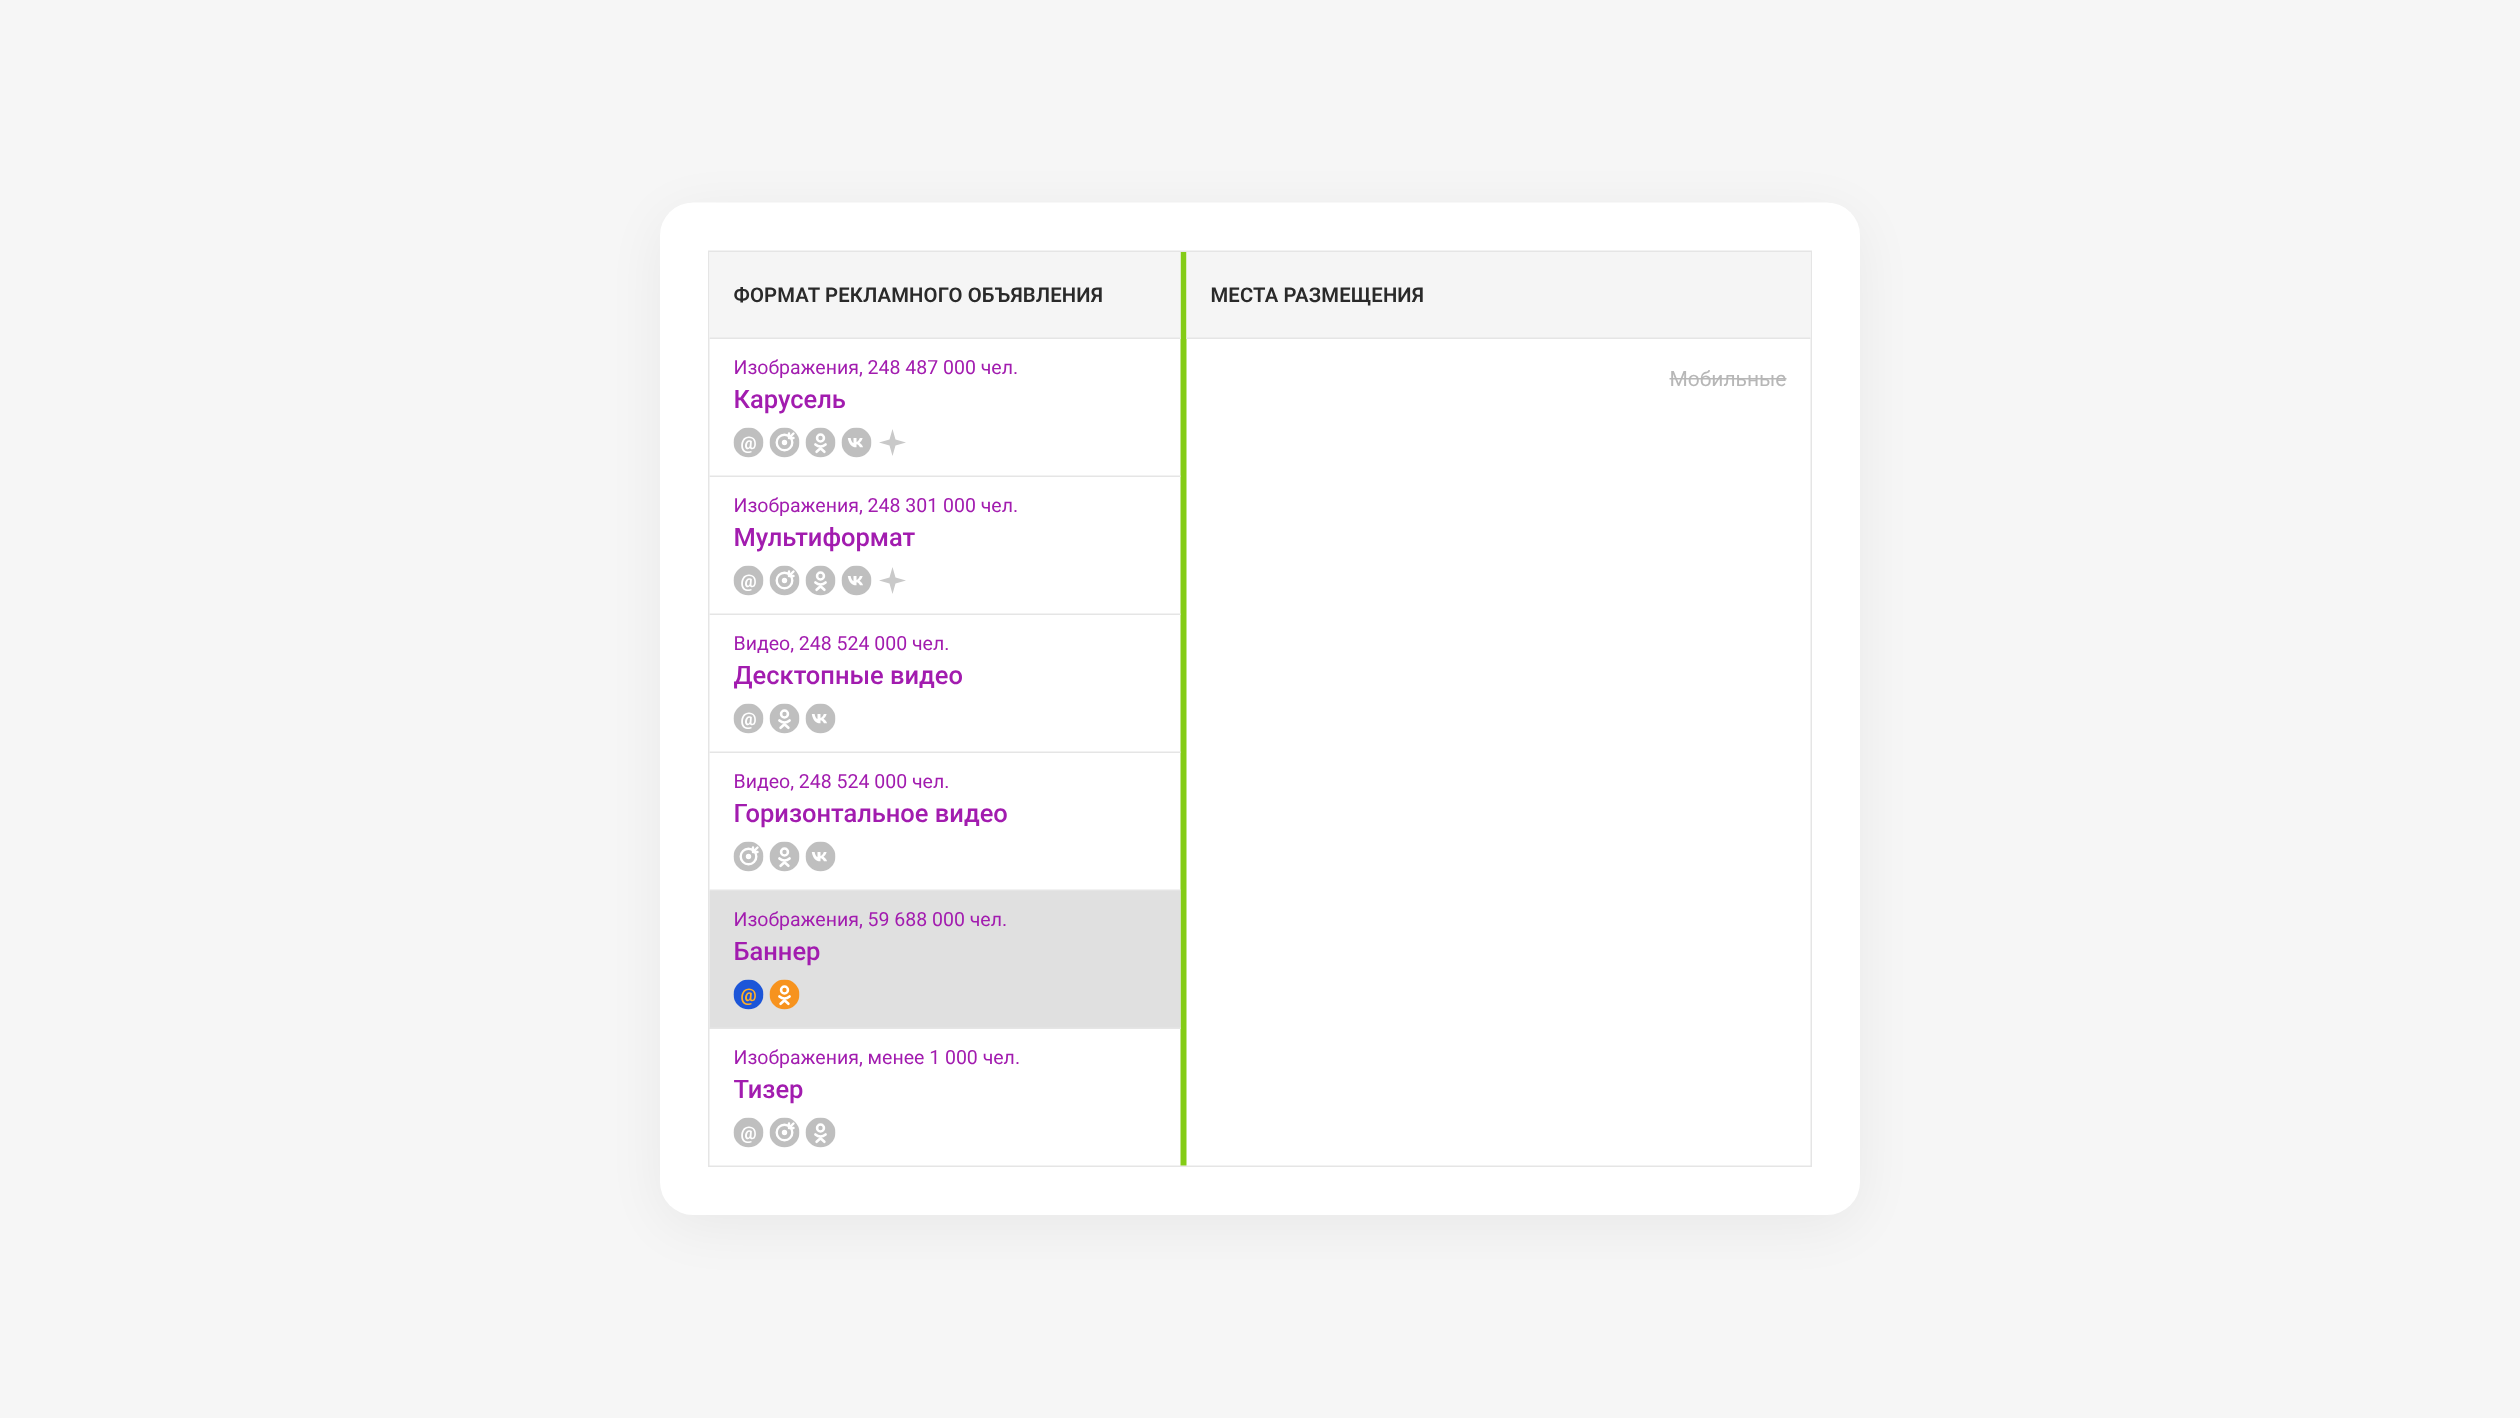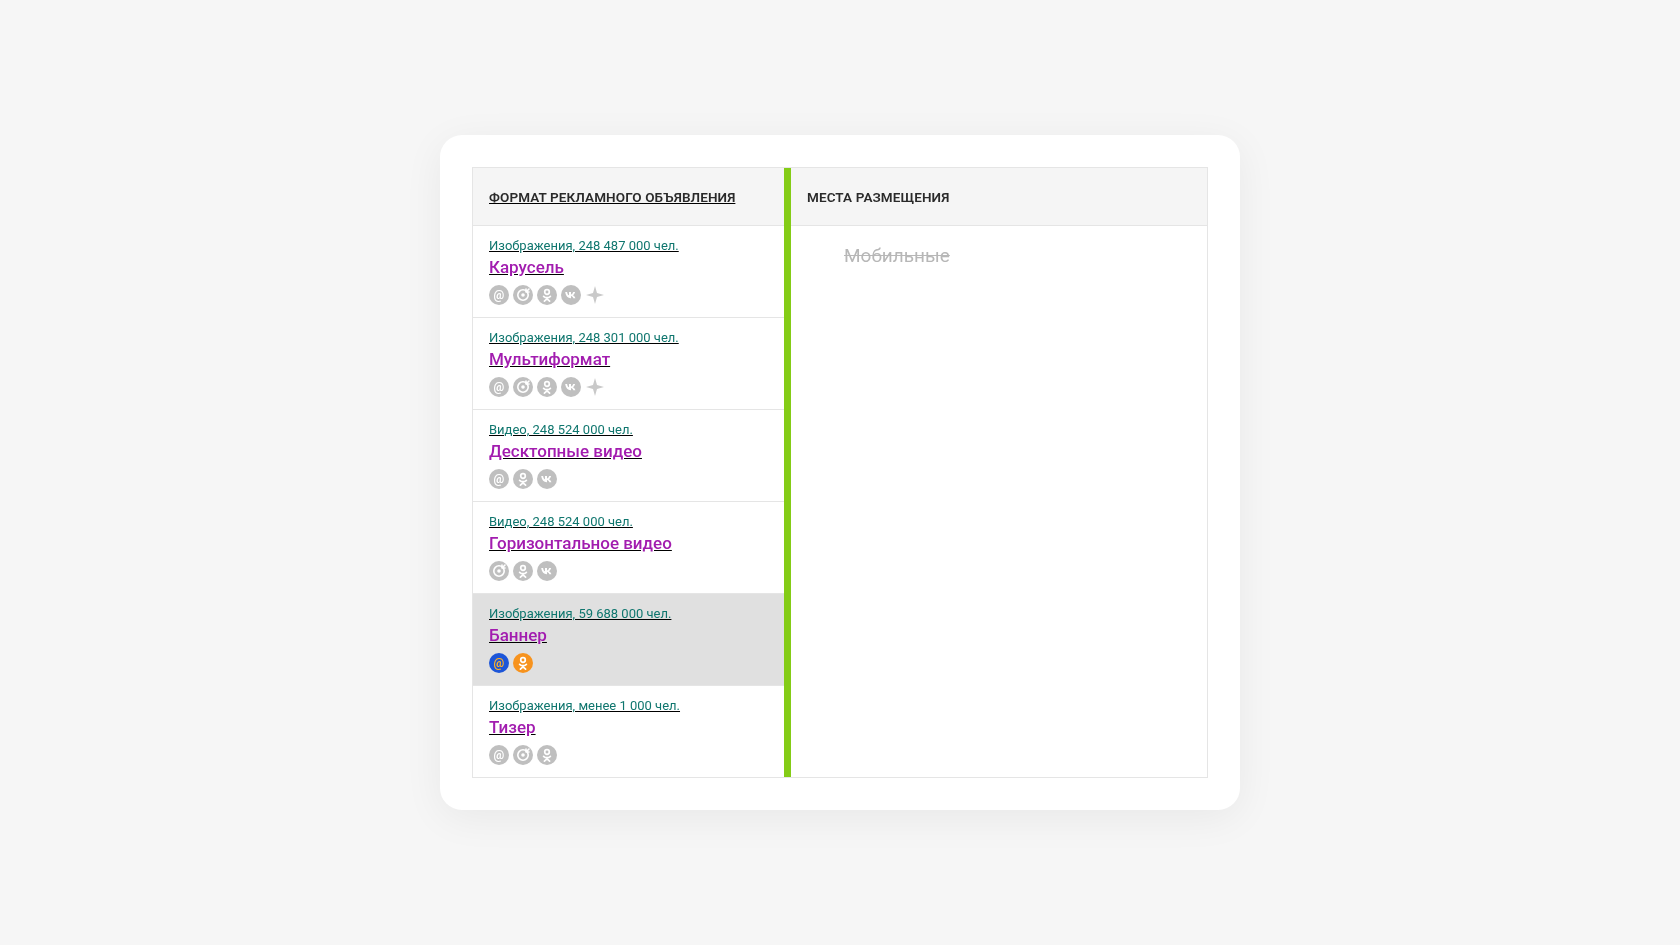--- a/index.html
+++ b/index.html
@@ -18,22 +18,21 @@
     border-radius: 22px;
     box-shadow: 0 8px 40px rgba(0,0,0,0.06);
     padding: 32px;
   }
   .panel {
     display: flex;
     border: 1px solid #e5e5e5;
   }
   .col-left {
     width: 318px;
-    border-right: 7px solid #84cc16;
-    text-decoration: underline;
+    border-right: 4px solid #84cc16;
   }
   .col-right {
     flex: 1;
   }
   .col-header {
     background: #f5f5f5;
     border-bottom: 1px solid #e5e5e5;
     padding: 0 16px;
     height: 58px;
     display: flex;
@@ -47,21 +46,21 @@
     border-bottom: 1px solid #e5e5e5;
     padding: 12px 16px 12px 16px;
     cursor: pointer;
   }
   .format-item:last-child { border-bottom: none; }
   .format-item.selected {
     background: #e0e0e0;
   }
   .format-meta {
     font-size: 13px;
-    color: #0f766e;
+    color: #a21caf;
     margin-bottom: 4px;
   }
   .format-title {
     font-size: 17px;
     font-weight: 500;
     color: #a21caf;
     margin-bottom: 8px;
   }
   .icon-row {
     display: flex;
@@ -78,21 +77,22 @@
   }
   .net-icon svg { width: 20px; height: 20px; display:block; }
   .placements-body {
     padding: 18px 16px;
   }
   .plc-row {
     display: flex;
     align-items: center;
     gap: 20px;
     margin-bottom: 10px;
-    font-size: 19px;
+    font-size: 14px;
+    justify-content: flex-end;
   }
   .plc-label-disabled {
     color: #b7b7b7;
     text-decoration: line-through;
   }
   .plc-label-checked {
     color: #6fbf3b;
   }
   .checkbox {
     width: 17px;

